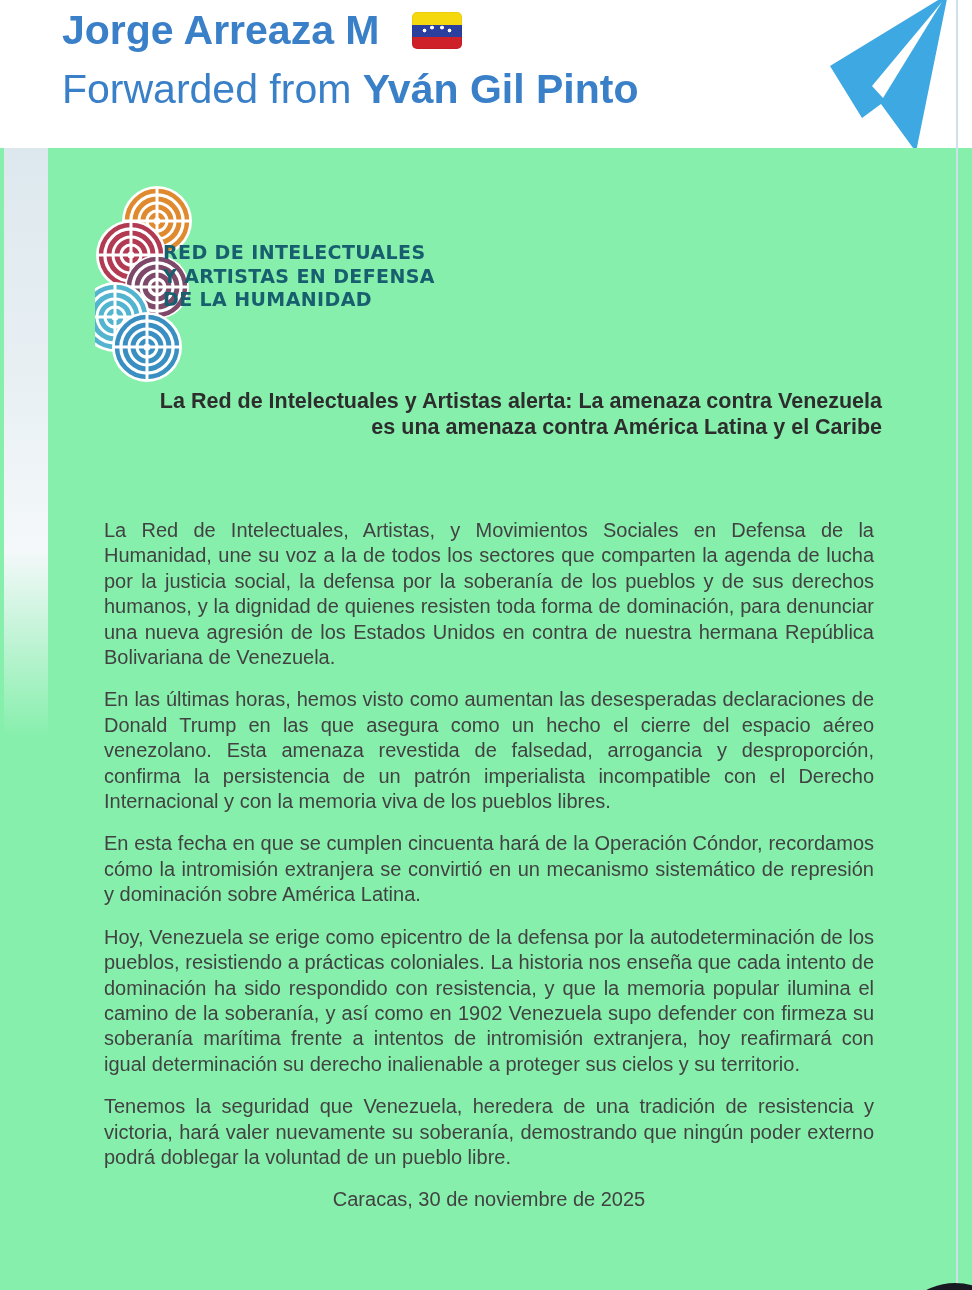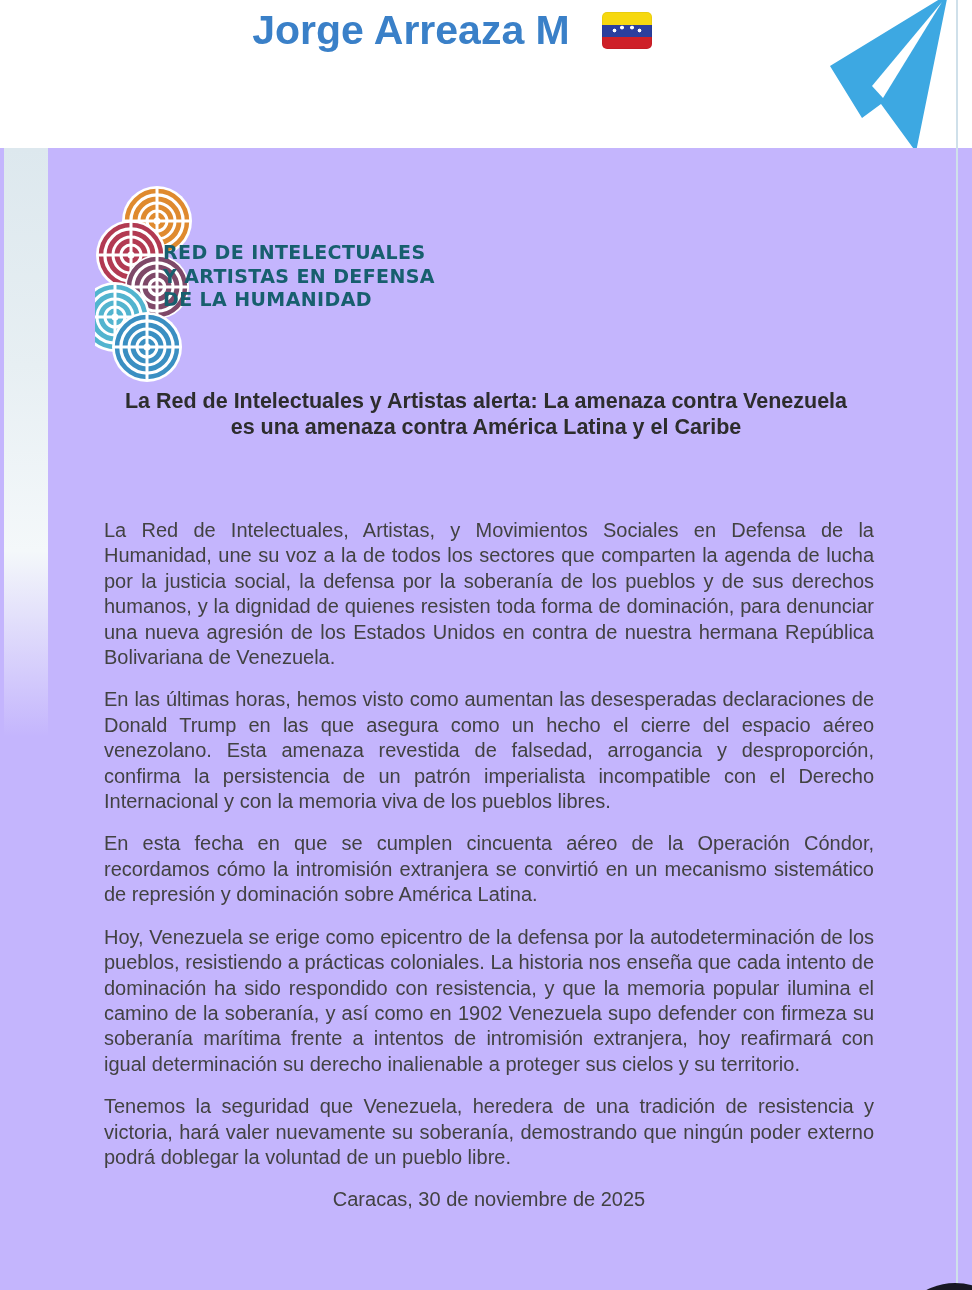--- a/index.html
+++ b/index.html
@@ -13,21 +13,20 @@
 
   
   .post-header {
     position: absolute; left: 62px; top: 4px; right: 130px;
     color: #3a80c8;
   }
   .channel-line {
     display: flex; align-items: center; gap: 32px;
     font-size: 41px; font-weight: 700; line-height: 52px;
     white-space: nowrap;
-    justify-content: center;
   }
   .ve-flag {
     display: inline-block; width: 50px; height: 37px;
     border-radius: 5px;
     background:
       radial-gradient(circle at 25% 50%, #ffffff 1.6px, rgba(255,255,255,0) 2.2px),
       radial-gradient(circle at 40% 42%, #ffffff 1.6px, rgba(255,255,255,0) 2.2px),
       radial-gradient(circle at 60% 42%, #ffffff 1.6px, rgba(255,255,255,0) 2.2px),
       radial-gradient(circle at 75% 50%, #ffffff 1.6px, rgba(255,255,255,0) 2.2px),
       linear-gradient(180deg, #f6d80f 0 34%, #2b3f9e 34% 67%, #ce2028 67% 100%);
@@ -41,21 +40,21 @@
 
   .tg-plane {
     position: absolute; left: 828px; top: -10px;
     width: 122px; height: 166px;
     cursor: pointer;
   }
 
   
   .doc {
     position: absolute; left: 0; top: 148px; width: 972px; height: 1142px;
-    background: #c4b5fd;
+    background: #86efac;
   }
   .left-strip {
     position: absolute; left: 4px; top: 0; width: 44px; height: 620px;
     background: linear-gradient(180deg, #dde8ee 0%, #e7eff3 35%, #f4f8fa 65%, rgba(255,255,255,0) 95%);
   }
   .right-line {
     position: absolute; left: 956px; top: 0; width: 2px; height: 1290px;
     background: #cfe0ea;
   }
 
@@ -65,21 +64,21 @@
     position: absolute; left: 68px; top: 58px;
     font-family: "DejaVu Sans", sans-serif;
     font-size: 19px; font-weight: 700; line-height: 23.5px;
     letter-spacing: 0.4px;
     color: #175f6e;
     white-space: pre-line;
   }
 
   .doc-title {
     position: absolute; left: 90px; top: 241px; width: 792px;
-    text-align: center;
+    text-align: right;
     font-size: 21.5px; font-weight: 700; line-height: 25.5px;
     color: #2d2d2d;
     white-space: pre-line;
   }
 
   .doc-body {
     position: absolute; left: 104px; top: 354px; width: 770px;
     font-size: 20px; line-height: 25.4px;
     text-align: justify;
     color: #424242;
@@ -94,20 +93,23 @@
     cursor: pointer;
   }
 </style>
 </head>
 <body>
 
 <div class="post-header">
   <div class="channel-line">
     <span>Jorge Arreaza M</span>
     <span class="ve-flag"></span>
+  </div>
+  <div class="fwd-line">
+    <span>Forwarded from </span><span class="fwd-name">Yván Gil Pinto</span>
   </div>
 </div>
 
 <div class="tg-plane">
   <svg width="122" height="166" viewBox="0 0 122 166" xmlns="http://www.w3.org/2000/svg">
     <polygon points="2,76 120,4 88,162 53,114 34,128" fill="#3da8e2"></polygon>
     <polygon points="114,12 44,96 55,108" fill="#ffffff"></polygon>
   </svg>
 </div>
 
@@ -166,21 +168,21 @@
 Y ARTISTAS EN DEFENSA
 DE LA HUMANIDAD</div>
   </div>
 
   <div class="doc-title">La Red de Intelectuales y Artistas alerta: La amenaza contra Venezuela
 es una amenaza contra América Latina y el Caribe</div>
 
   <div class="doc-body">
     <p>La Red de Intelectuales, Artistas, y Movimientos Sociales en Defensa de la Humanidad, une su voz a la de todos los sectores que comparten la agenda de lucha por la justicia social, la defensa por la soberanía de los pueblos y de sus derechos humanos, y la dignidad de quienes resisten toda forma de dominación, para denunciar una nueva agresión de los Estados Unidos en contra de nuestra hermana República Bolivariana de Venezuela.</p>
     <p>En las últimas horas, hemos visto como aumentan las desesperadas declaraciones de Donald Trump en las que asegura como un hecho el cierre del espacio aéreo venezolano. Esta amenaza revestida de falsedad, arrogancia y desproporción, confirma la persistencia de un patrón imperialista incompatible con el Derecho Internacional y con la memoria viva de los pueblos libres.</p>
-    <p>En esta fecha en que se cumplen cincuenta aéreo de la Operación Cóndor, recordamos cómo la intromisión extranjera se convirtió en un mecanismo sistemático de represión y dominación sobre América Latina.</p>
+    <p>En esta fecha en que se cumplen cincuenta hará de la Operación Cóndor, recordamos cómo la intromisión extranjera se convirtió en un mecanismo sistemático de represión y dominación sobre América Latina.</p>
     <p>Hoy, Venezuela se erige como epicentro de la defensa por la autodeterminación de los pueblos, resistiendo a prácticas coloniales. La historia nos enseña que cada intento de dominación ha sido respondido con resistencia, y que la memoria popular ilumina el camino de la soberanía, y así como en 1902 Venezuela supo defender con firmeza su soberanía marítima frente a intentos de intromisión extranjera, hoy reafirmará con igual determinación su derecho inalienable a proteger sus cielos y su territorio.</p>
     <p>Tenemos la seguridad que Venezuela, heredera de una tradición de resistencia y victoria, hará valer nuevamente su soberanía, demostrando que ningún poder externo podrá doblegar la voluntad de un pueblo libre.</p>
     <p class="dateline">Caracas, 30 de noviembre de 2025</p>
   </div>
 </div>
 
 <div class="right-line"></div>
 <div class="bottom-circle"></div>
 
 </body></html>

